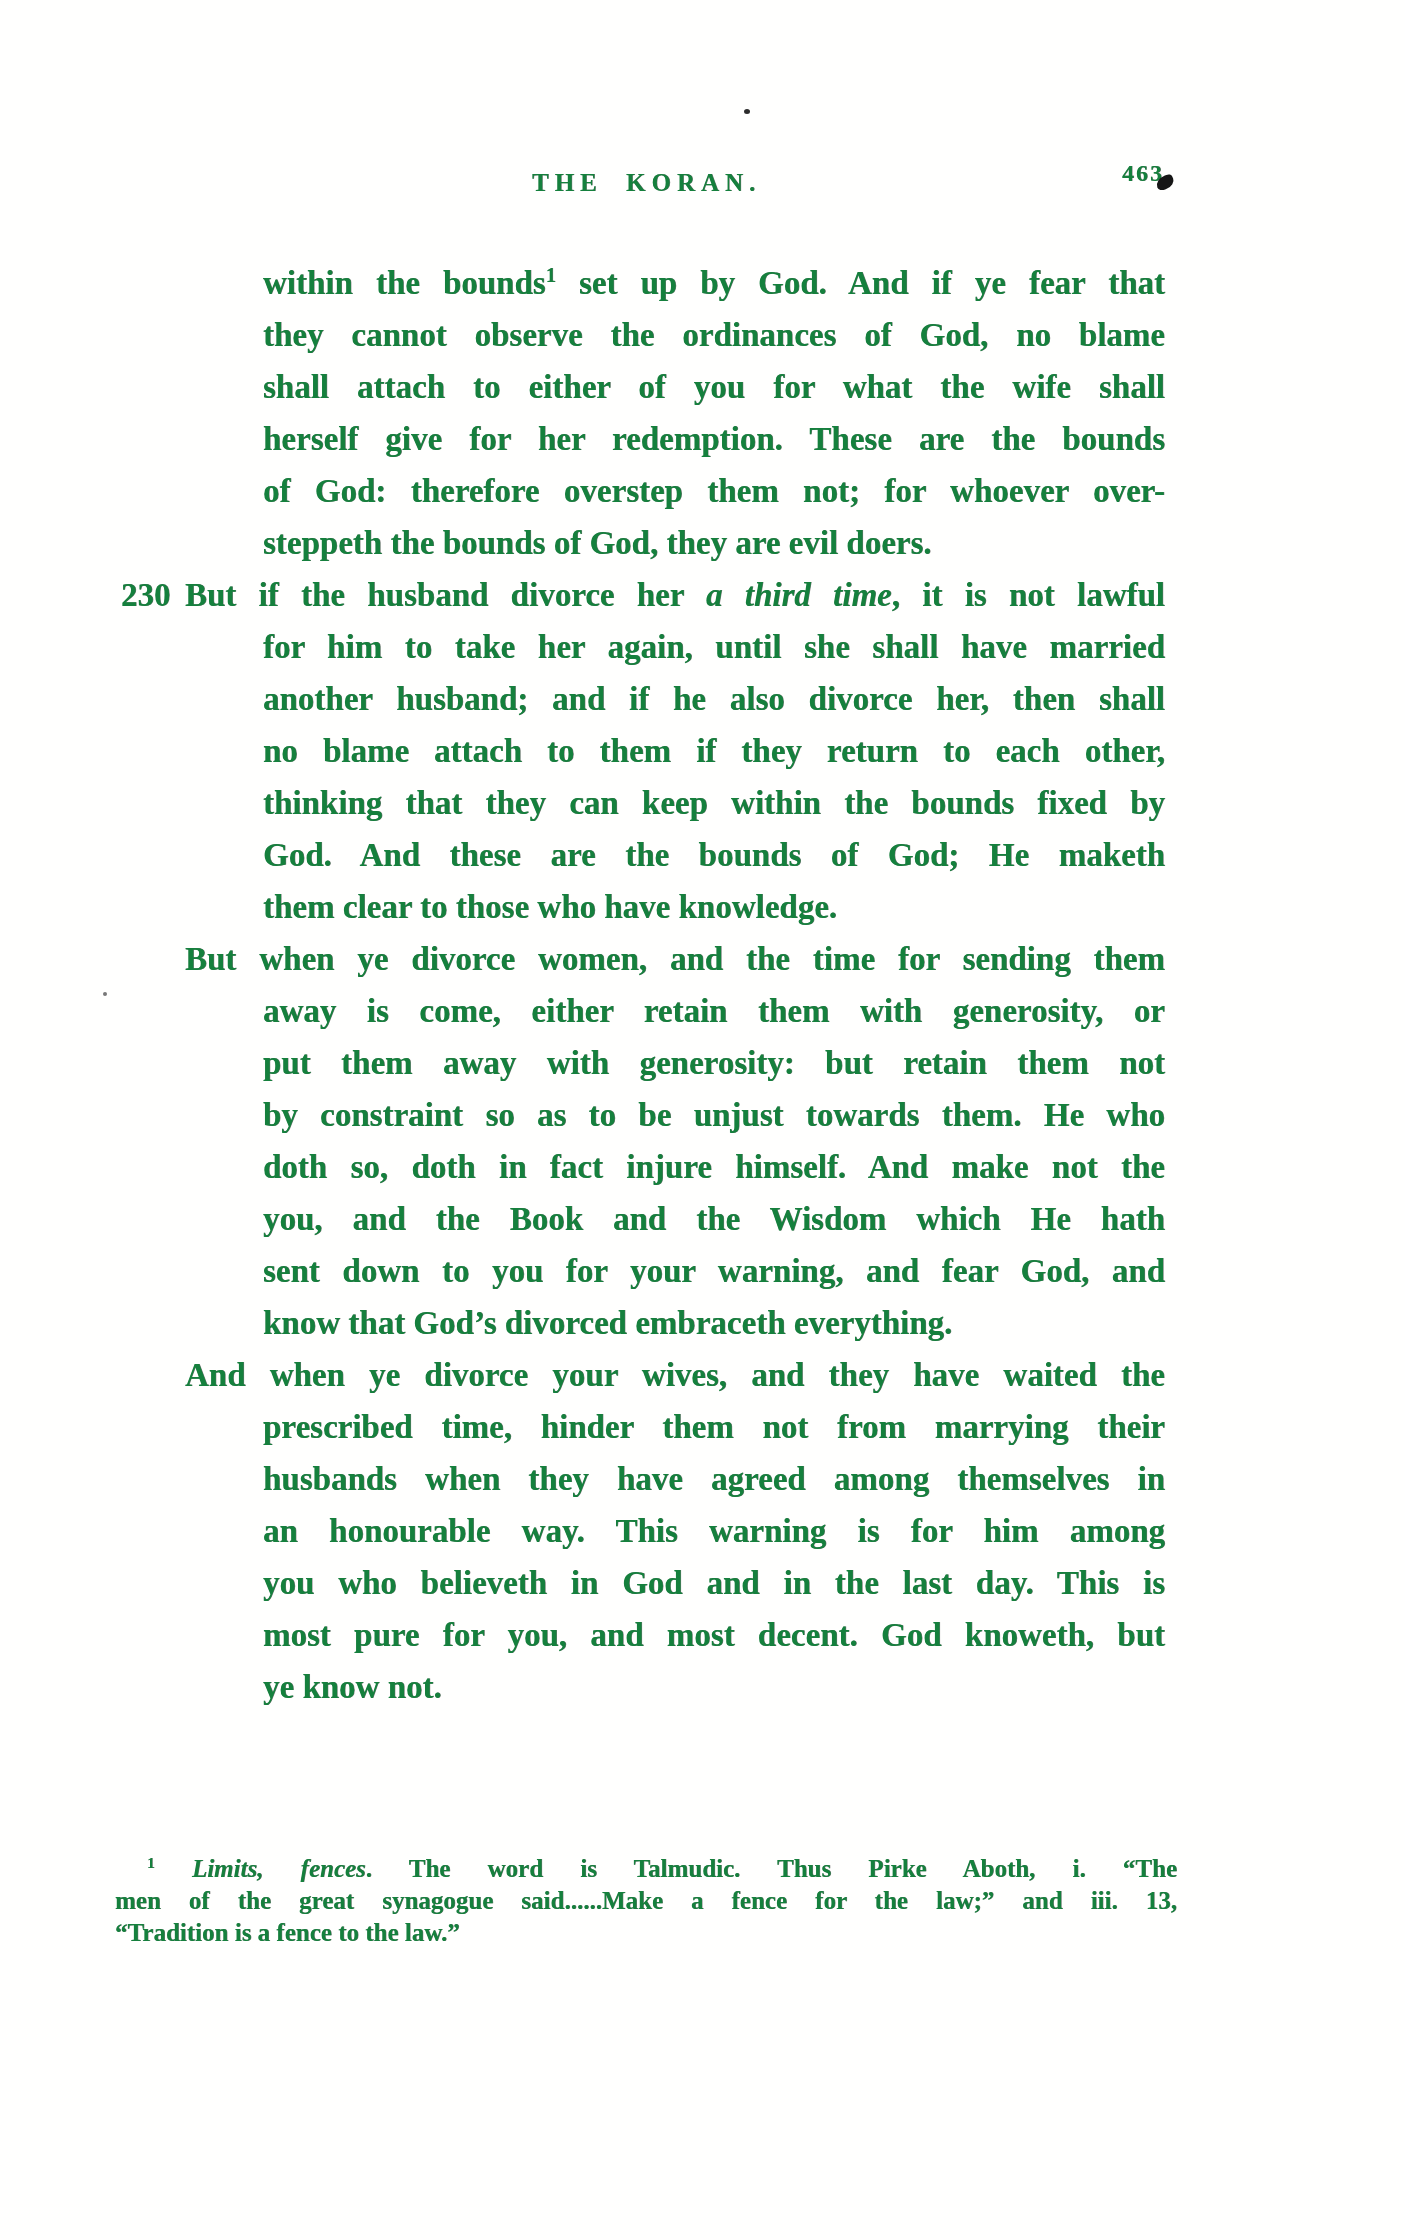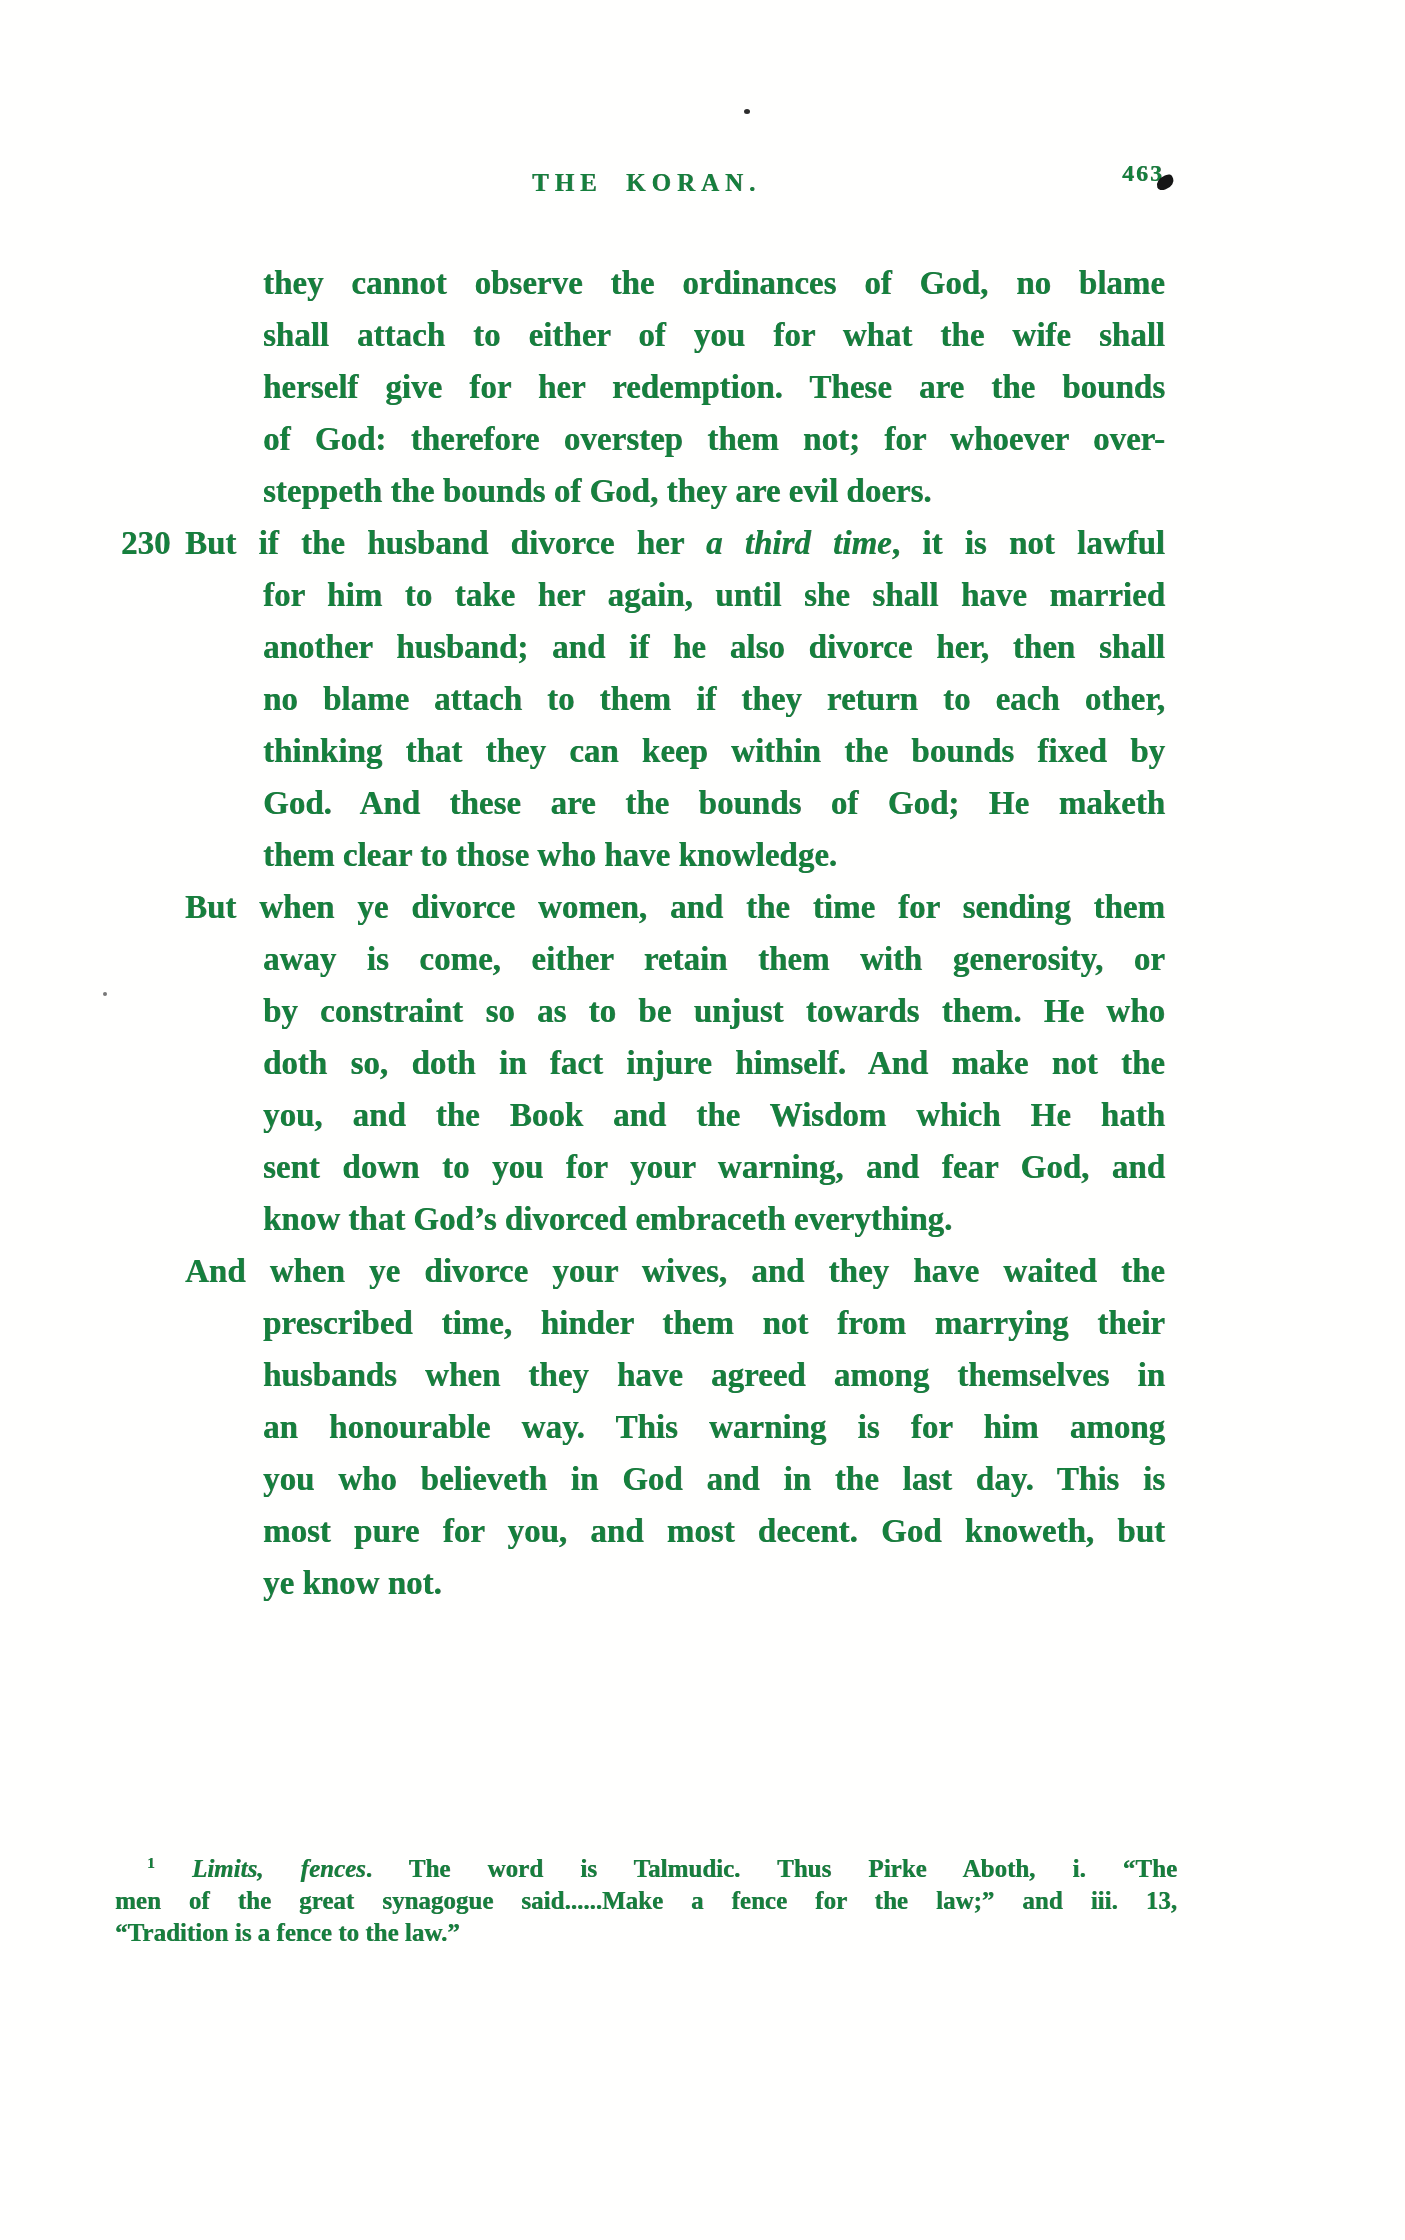--- a/index.html
+++ b/index.html
@@ -102,34 +102,36 @@
 </head>
 <body>
 
 <div class="page">
 
   <div class="running-head">THE KORAN.</div>
 
   <div class="folio">463</div>
 
   <div class="body-text" id="body-lines">
+      <div class="line cont"><span>within the bounds</span><span class="sup">1</span><span> set up by God.  And if ye fear that</span></div>
       <div class="line cont"><span>they cannot observe the ordinances of God, no blame</span></div>
       <div class="line cont"><span>shall attach to either of you for what the wife shall</span></div>
       <div class="line cont"><span>herself give for her redemption.  These are the bounds</span></div>
       <div class="line cont"><span>of God: therefore overstep them not; for whoever over-</span></div>
       <div class="line cont no-just"><span>steppeth the bounds of God, they are evil doers.</span></div>
       <div class="line hang"><span class="verse">230</span><span>But if the husband divorce her </span><span class="it">a third time</span><span>, it is not lawful</span></div>
       <div class="line cont"><span>for him to take her again, until she shall have married</span></div>
       <div class="line cont"><span>another husband; and if he also divorce her, then shall</span></div>
       <div class="line cont"><span>no blame attach to them if they return to each other,</span></div>
       <div class="line cont"><span>thinking that they can keep within the bounds fixed by</span></div>
       <div class="line cont"><span>God.  And these are the bounds of God; He maketh</span></div>
       <div class="line cont no-just"><span>them clear to those who have knowledge.</span></div>
       <div class="line hang"><span>But when ye divorce women, and the time for sending them</span></div>
       <div class="line cont"><span>away is come, either retain them with generosity, or</span></div>
+      <div class="line cont"><span>put them away with generosity: but retain them not</span></div>
       <div class="line cont"><span>by constraint so as to be unjust towards them.  He who</span></div>
       <div class="line cont"><span>doth so, doth in fact injure himself.  And make not the</span></div>
       <div class="line cont"><span>you, and the Book and the Wisdom which He hath</span></div>
       <div class="line cont"><span>sent down to you for your warning, and fear God, and</span></div>
       <div class="line cont no-just"><span>know that God’s divorced embraceth everything.</span></div>
       <div class="line hang"><span>And when ye divorce your wives, and they have waited the</span></div>
       <div class="line cont"><span>prescribed time, hinder them not from marrying their</span></div>
       <div class="line cont"><span>husbands when they have agreed among themselves in</span></div>
       <div class="line cont"><span>an honourable way.  This warning is for him among</span></div>
       <div class="line cont"><span>you who believeth in God and in the last day.  This is</span></div>

